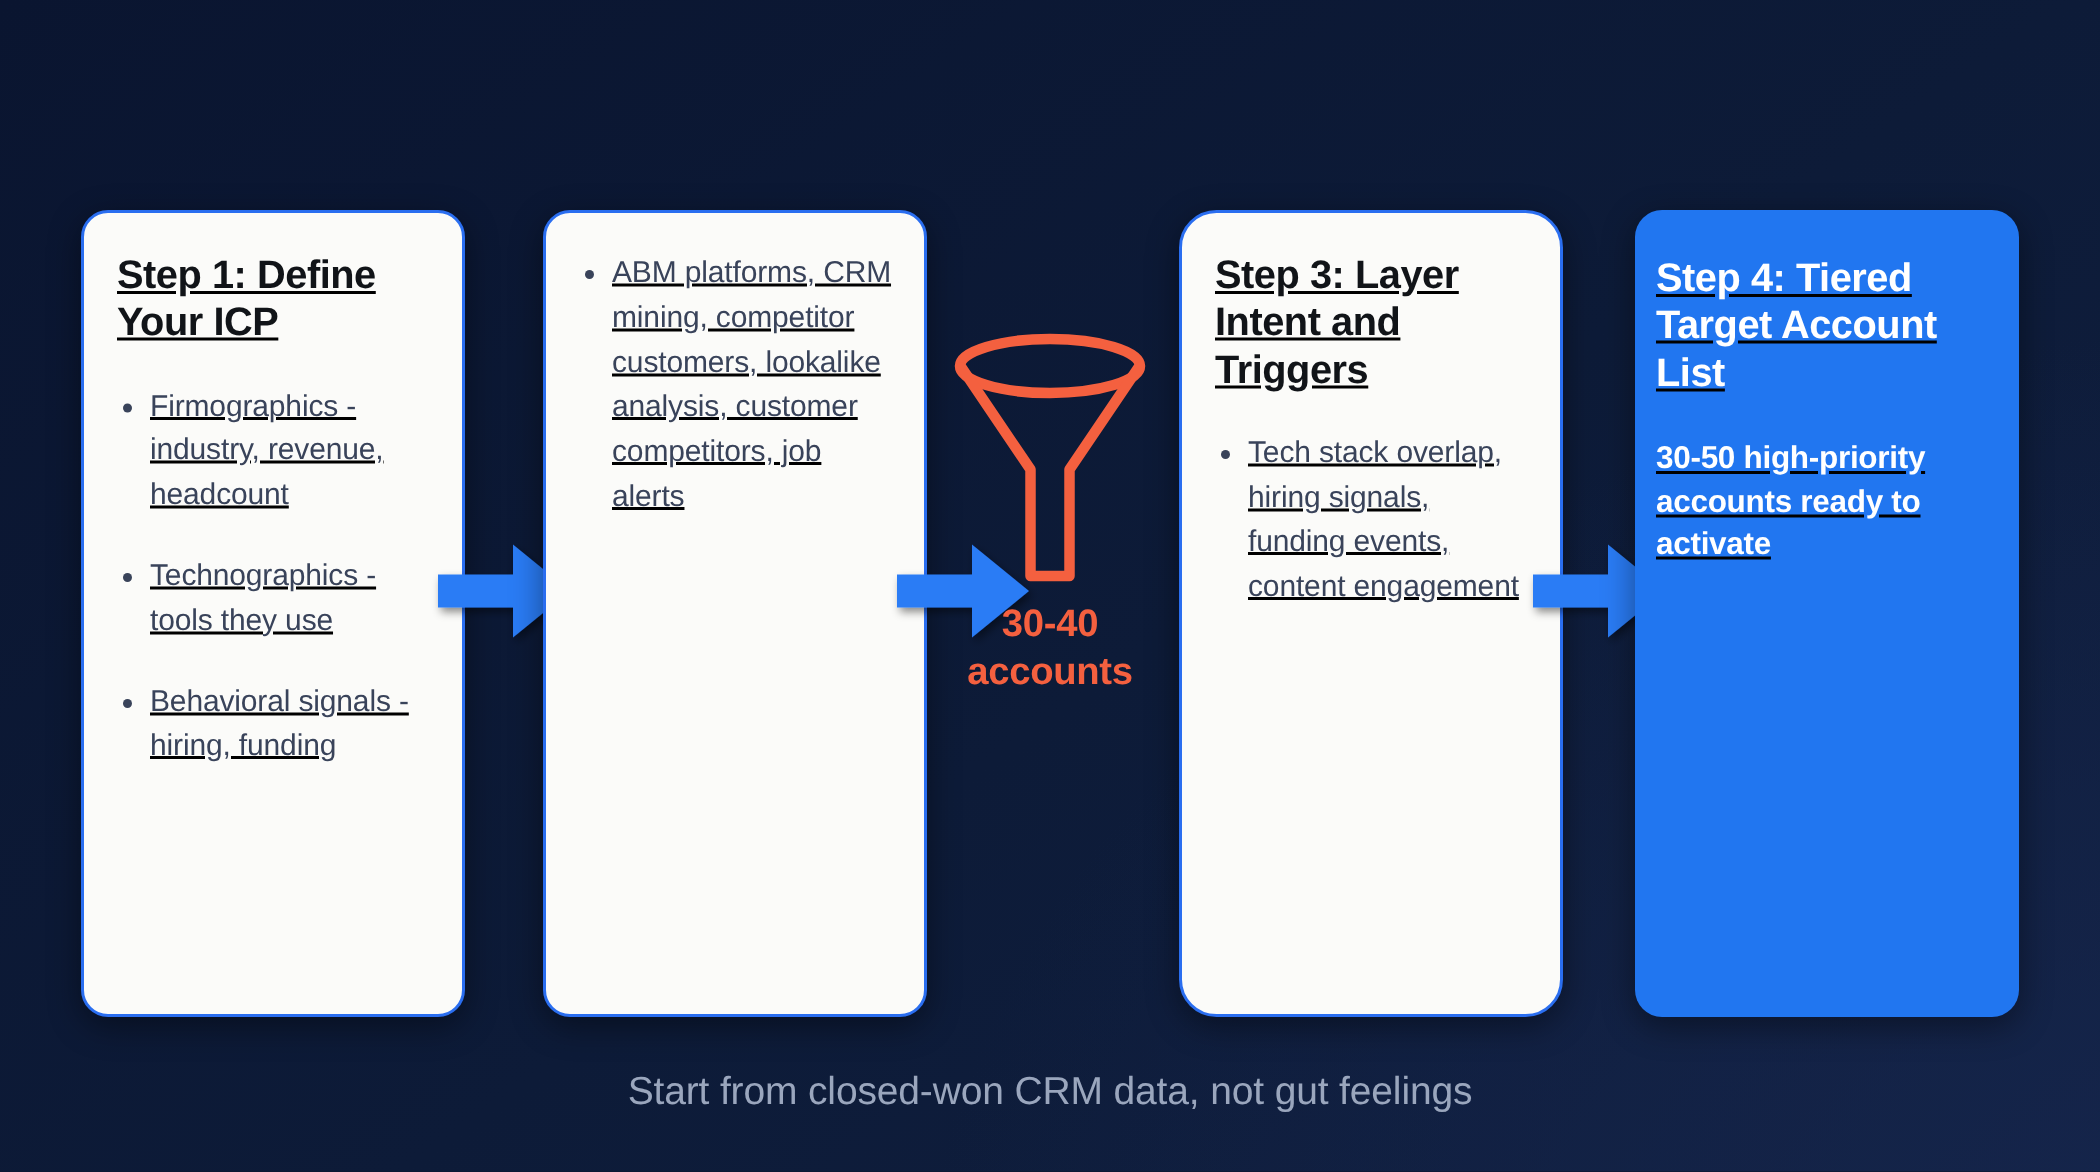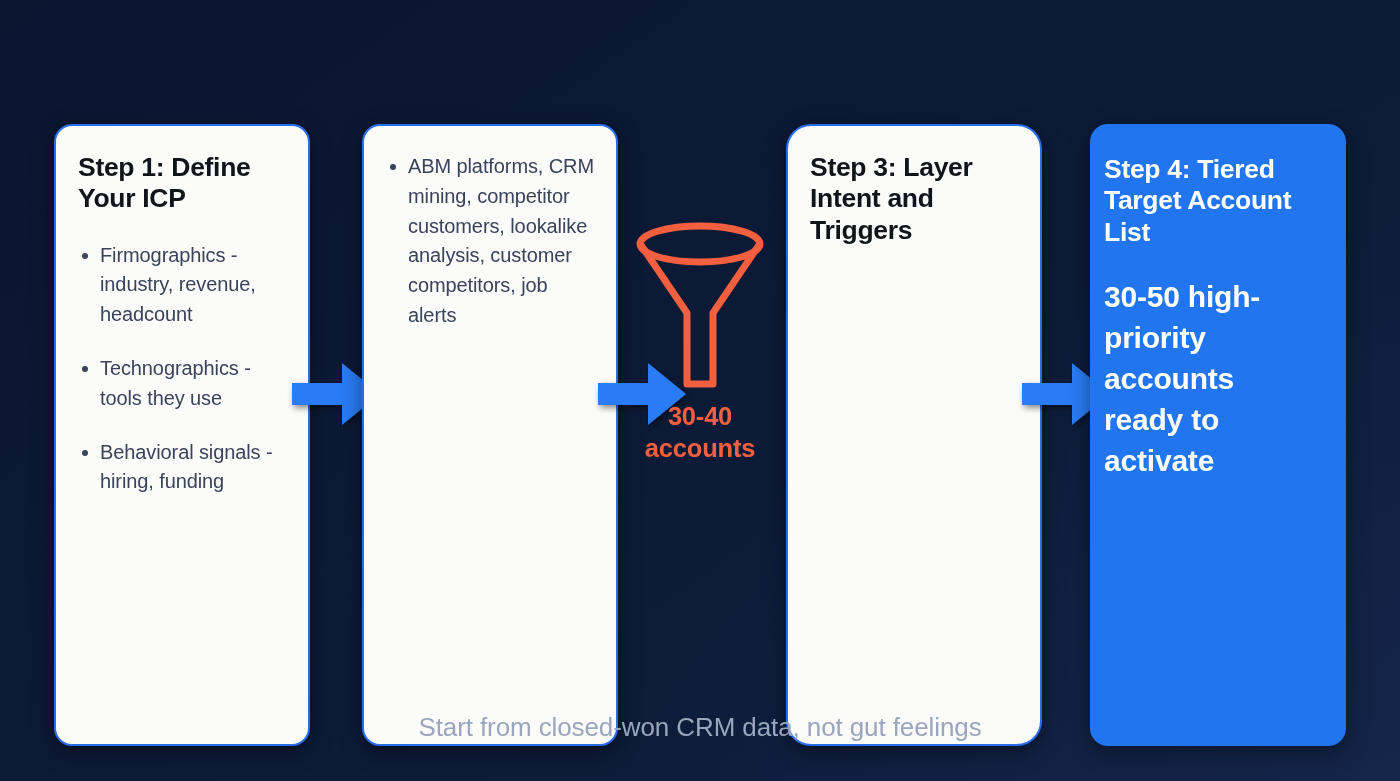--- a/index.html
+++ b/index.html
@@ -23,24 +23,25 @@
     height: 781px;
     background:
       radial-gradient(ellipse 1500px 1100px at 110% 115%, #16264d 0%, rgba(22,38,77,0) 62%),
       linear-gradient(145deg, #0a1530 0%, #0d1b38 55%, #101f40 100%);
     overflow: hidden;
   }
 
   
   .card {
     position: absolute;
-    top: 124px;
-    height: 622px;
+    top: 140px;
+    height: 538px;
     border-radius: 18px;
     padding: 26px 22px 20px 22px;
+    text-decoration: underline;
   }
 
   .card.light {
     background: #fbfbf9;
     border: 2px solid #2a6ef0;
     box-shadow: 0 6px 22px rgba(0,0,0,0.42);
   }
 
   .card.accent {
     background: #2176f0;
@@ -89,21 +90,21 @@
     position: absolute;
     left: 4px;
     top: 12px;
     width: 6px;
     height: 6px;
     border-radius: 50%;
     background: #39435a;
   }
 
   .accent-body {
-    font-size: 30px;
+    font-size: 21px;
     font-weight: bold;
     line-height: 1.37;
     color: #ffffff;
     letter-spacing: -0.2px;
   }
 
   
   .arrow {
     position: absolute;
     width: 88px;
@@ -205,20 +206,23 @@
 
           <path d="M7,27 L53,95 L53,166 L79,166 L79,95 L125,27"></path>
         </g>
       </svg>
     </div>
     <div class="funnel-label" id="funnel-label-bottom">30-40 accounts</div>
   </div>
 
   <div class="card light" id="card-3">
     <div class="card-title">Step 3: Layer Intent and Triggers</div>
+    <ul class="bullets">
+      <li>Tech stack overlap, hiring signals, funding events, content engagement</li>
+    </ul>
   </div>
 
   <div class="arrow" id="arrow-3">
     <svg width="88" height="62" viewBox="0 0 88 62">
       <defs>
         <filter id="arrShadow3" x="-30%" y="-30%" width="170%" height="170%">
           <feDropShadow dx="2" dy="3" stdDeviation="3" flood-color="#000000" flood-opacity="0.45"></feDropShadow>
         </filter>
       </defs>
       <path d="M0,20 L50,20 L50,0 L88,31 L50,62 L50,42 L0,42 Z" fill="#2a7cf5" filter="url(#arrShadow3)"></path>

